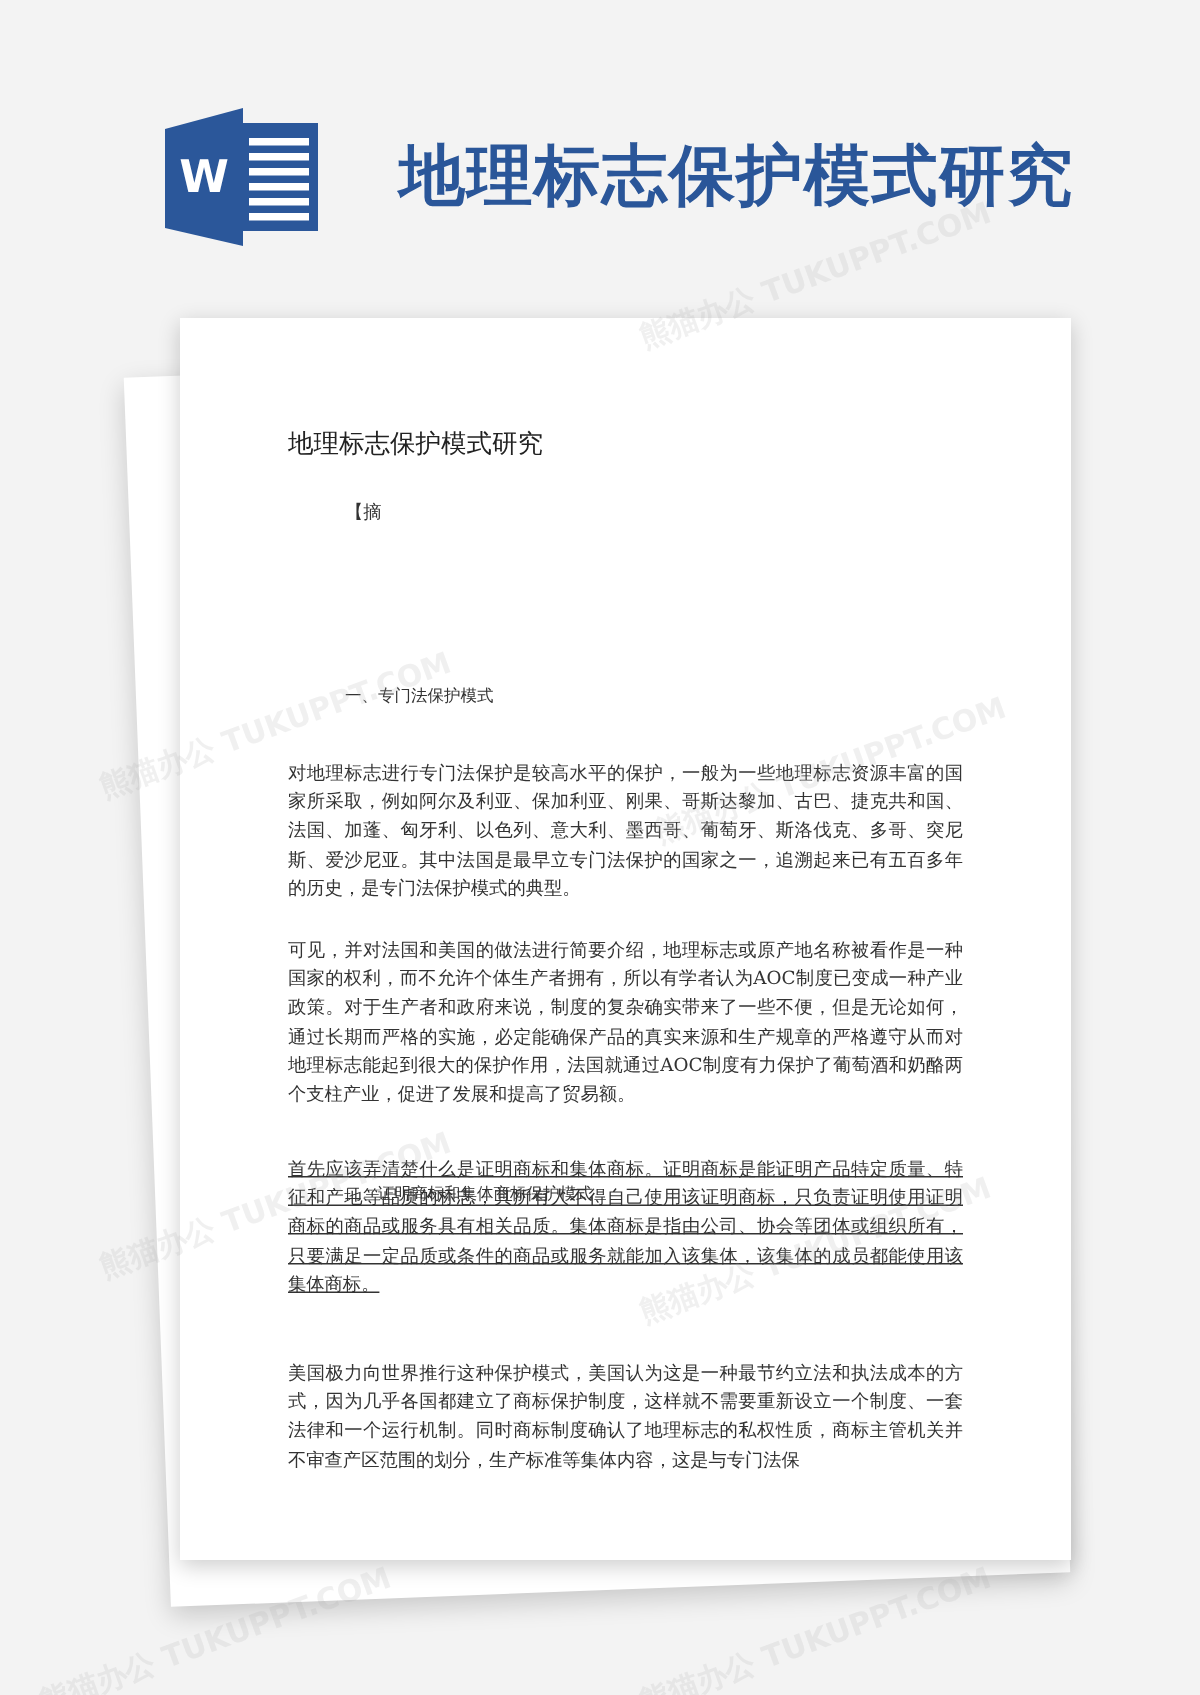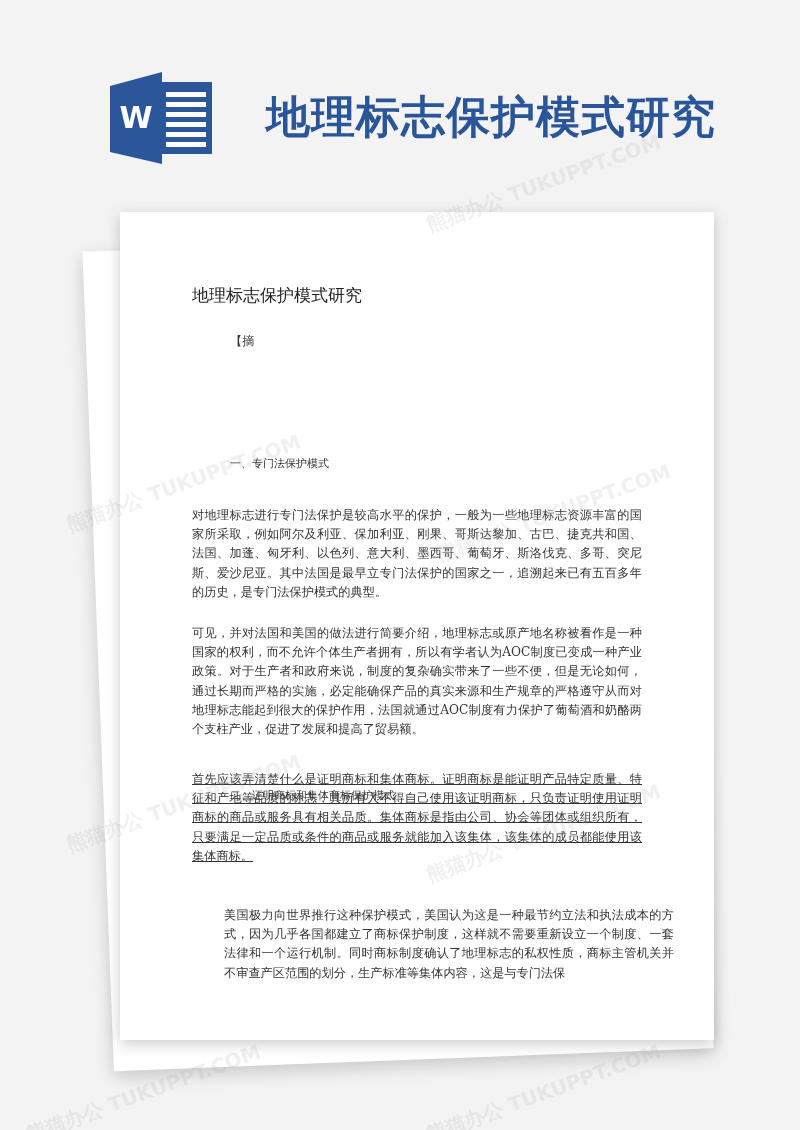--- a/index.html
+++ b/index.html
@@ -74,21 +74,21 @@
   <div class="heading" style="top:244px;">一、专门法保护模式</div>
 
   <div class="text" style="top:294px;">对地理标志进行专门法保护是较高水平的保护，一般为一些地理标志资源丰富的国家所采取，例如阿尔及利亚、保加利亚、刚果、哥斯达黎加、古巴、捷克共和国、法国、加蓬、匈牙利、以色列、意大利、墨西哥、葡萄牙、斯洛伐克、多哥、突尼斯、爱沙尼亚。其中法国是最早立专门法保护的国家之一，追溯起来已有五百多年的历史，是专门法保护模式的典型。</div>
 
   <div class="text" style="top:412px;">可见，并对法国和美国的做法进行简要介绍，地理标志或原产地名称被看作是一种国家的权利，而不允许个体生产者拥有，所以有学者认为AOC制度已变成一种产业政策。对于生产者和政府来说，制度的复杂确实带来了一些不便，但是无论如何，通过长期而严格的实施，必定能确保产品的真实来源和生产规章的严格遵守从而对地理标志能起到很大的保护作用，法国就通过AOC制度有力保护了葡萄酒和奶酪两个支柱产业，促进了发展和提高了贸易额。</div>
 
   <div class="heading" style="top:528px;margin-top:48px;">二、证明商标和集体商标保护模式</div>
 
   <div class="text" style="top:558px;text-decoration:underline;">首先应该弄清楚什么是证明商标和集体商标。证明商标是能证明产品特定质量、特征和产地等品质的标志，其所有人不得自己使用该证明商标，只负责证明使用证明商标的商品或服务具有相关品质。集体商标是指由公司、协会等团体或组织所有，只要满足一定品质或条件的商品或服务就能加入该集体，该集体的成员都能使用该集体商标。</div>
 
-  <div class="text" style="top:694px;margin-left:32px;">美国极力向世界推行这种保护模式，美国认为这是一种最节约立法和执法成本的方式，因为几乎各国都建立了商标保护制度，这样就不需要重新设立一个制度、一套法律和一个运行机制。同时商标制度确认了地理标志的私权性质，商标主管机关并不审查产区范围的划分，生产标准等集体内容，这是与专门法保</div>
+  <div class="text" style="top:694px;">美国极力向世界推行这种保护模式，美国认为这是一种最节约立法和执法成本的方式，因为几乎各国都建立了商标保护制度，这样就不需要重新设立一个制度、一套法律和一个运行机制。同时商标制度确认了地理标志的私权性质，商标主管机关并不审查产区范围的划分，生产标准等集体内容，这是与专门法保</div>
 </div>
 
 <div class="watermark" style="left:420px; top:170px;">熊猫办公 TUKUPPT.COM</div>
 <div class="watermark" style="left:60px; top:470px;">熊猫办公 TUKUPPT.COM</div>
 <div class="watermark" style="left:430px; top:500px;">熊猫办公 TUKUPPT.COM</div>
 <div class="watermark" style="left:60px; top:790px;">熊猫办公 TUKUPPT.COM</div>
 <div class="watermark" style="left:420px; top:820px;">熊猫办公 TUKUPPT.COM</div>
 <div class="watermark" style="left:20px; top:1080px;">熊猫办公 TUKUPPT.COM</div>
 <div class="watermark" style="left:420px; top:1080px;">熊猫办公 TUKUPPT.COM</div>
 

